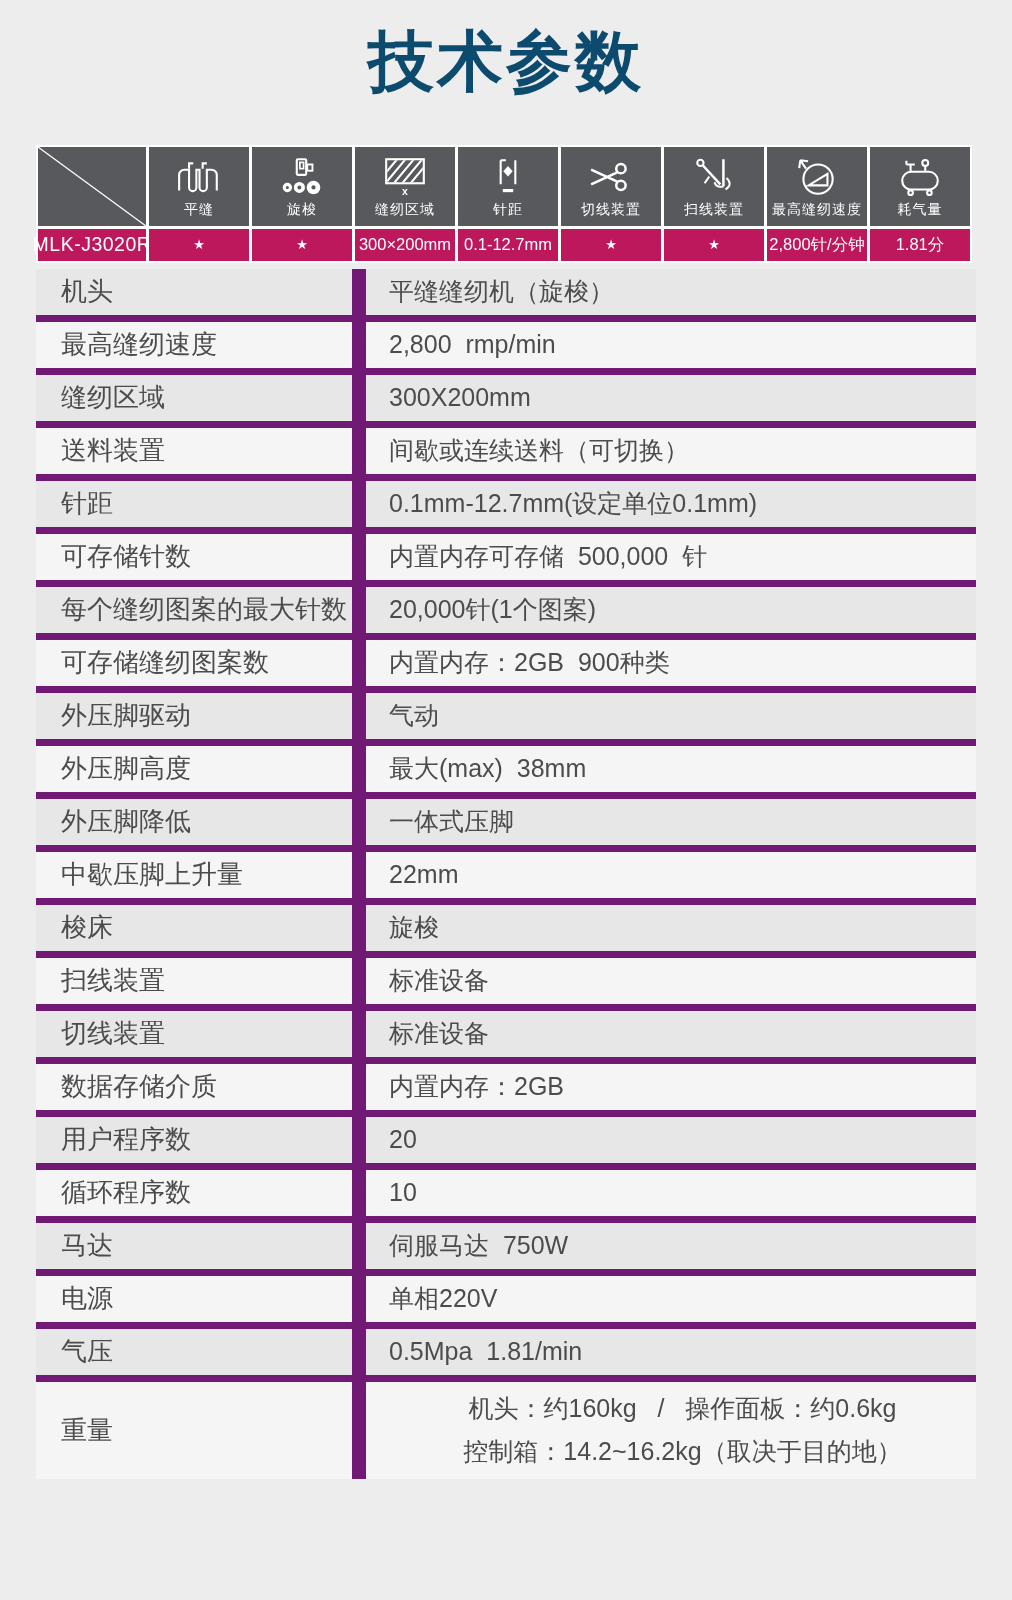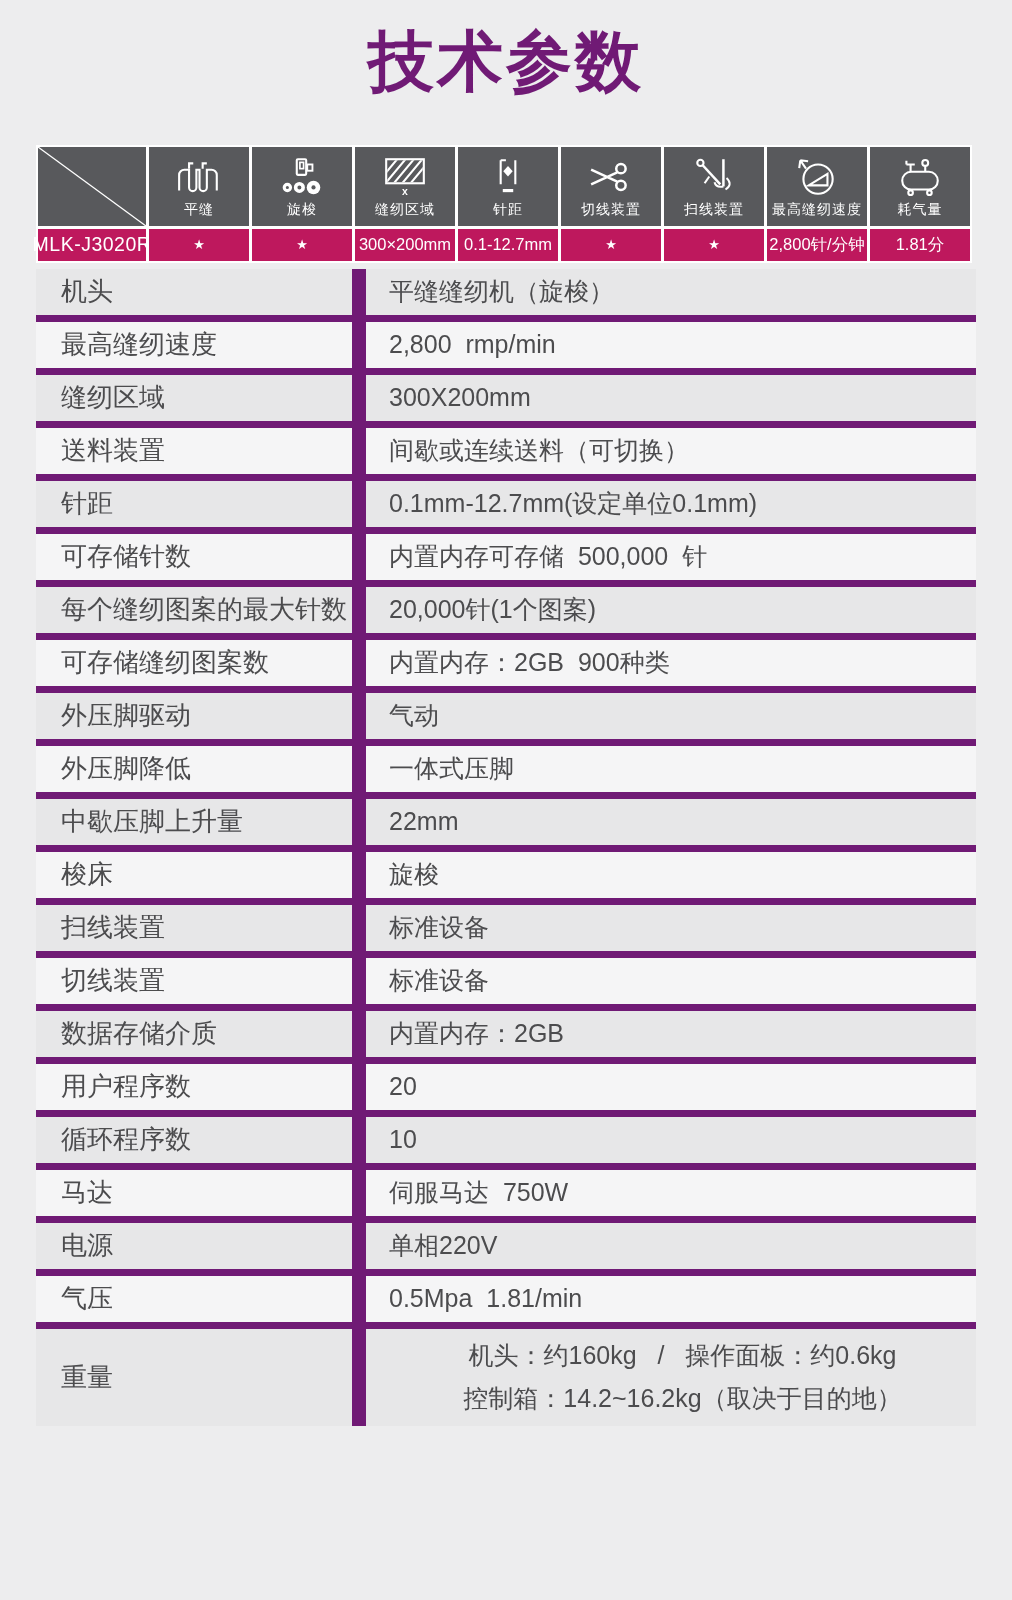--- a/index.html
+++ b/index.html
@@ -37,21 +37,21 @@
   .cell{display:flex;align-items:center;box-sizing:border-box;}
   .cell.label{width:316px;padding-left:25px;font-size:26px;flex:none;}
   .cell.value{flex:1;padding-left:23px;font-size:25px;white-space:pre-wrap;}
   .cell.value .vline{line-height:43px;}
   .multival{display:flex;flex-direction:column;justify-content:center;}
   svg .st{stroke:#fff;fill:none;}
 </style>
 </head>
 <body>
 
-<div class="page-title" style="color: #701a75;">技术参数</div>
+<div class="page-title" style="color: #0c4a6e;">技术参数</div>
 
 <div class="param-grid">
 
   <div class="diag-cell">
     <svg viewBox="0 0 100 100" preserveAspectRatio="none">
       <line x1="0" y1="0" x2="100" y2="100" stroke="#fff" stroke-width="1.3" vector-effect="non-scaling-stroke"></line>
     </svg>
   </div>
 
   <div class="hcell">
@@ -192,20 +192,24 @@
     </div>
   <div class="spec-row">
       <div class="cell label">可存储缝纫图案数</div>
       <div class="cell value">内置内存：2GB  900种类</div>
     </div>
   <div class="spec-row">
       <div class="cell label">外压脚驱动</div>
       <div class="cell value">气动</div>
     </div>
   <div class="spec-row">
+      <div class="cell label">外压脚高度</div>
+      <div class="cell value">最大(max)  38mm</div>
+    </div>
+  <div class="spec-row">
       <div class="cell label">外压脚降低</div>
       <div class="cell value">一体式压脚</div>
     </div>
   <div class="spec-row">
       <div class="cell label">中歇压脚上升量</div>
       <div class="cell value">22mm</div>
     </div>
   <div class="spec-row">
       <div class="cell label">梭床</div>
       <div class="cell value">旋梭</div>

